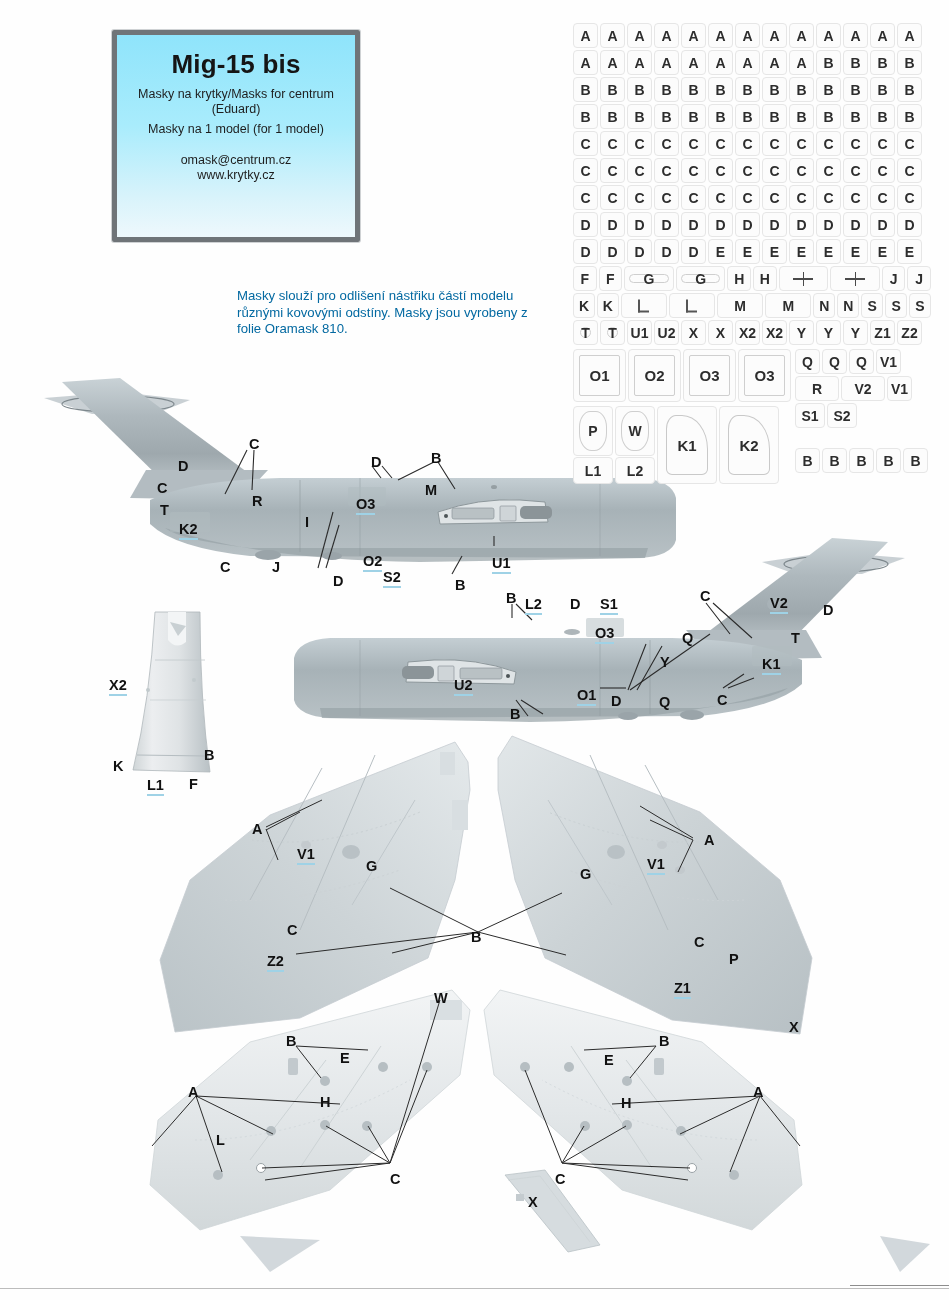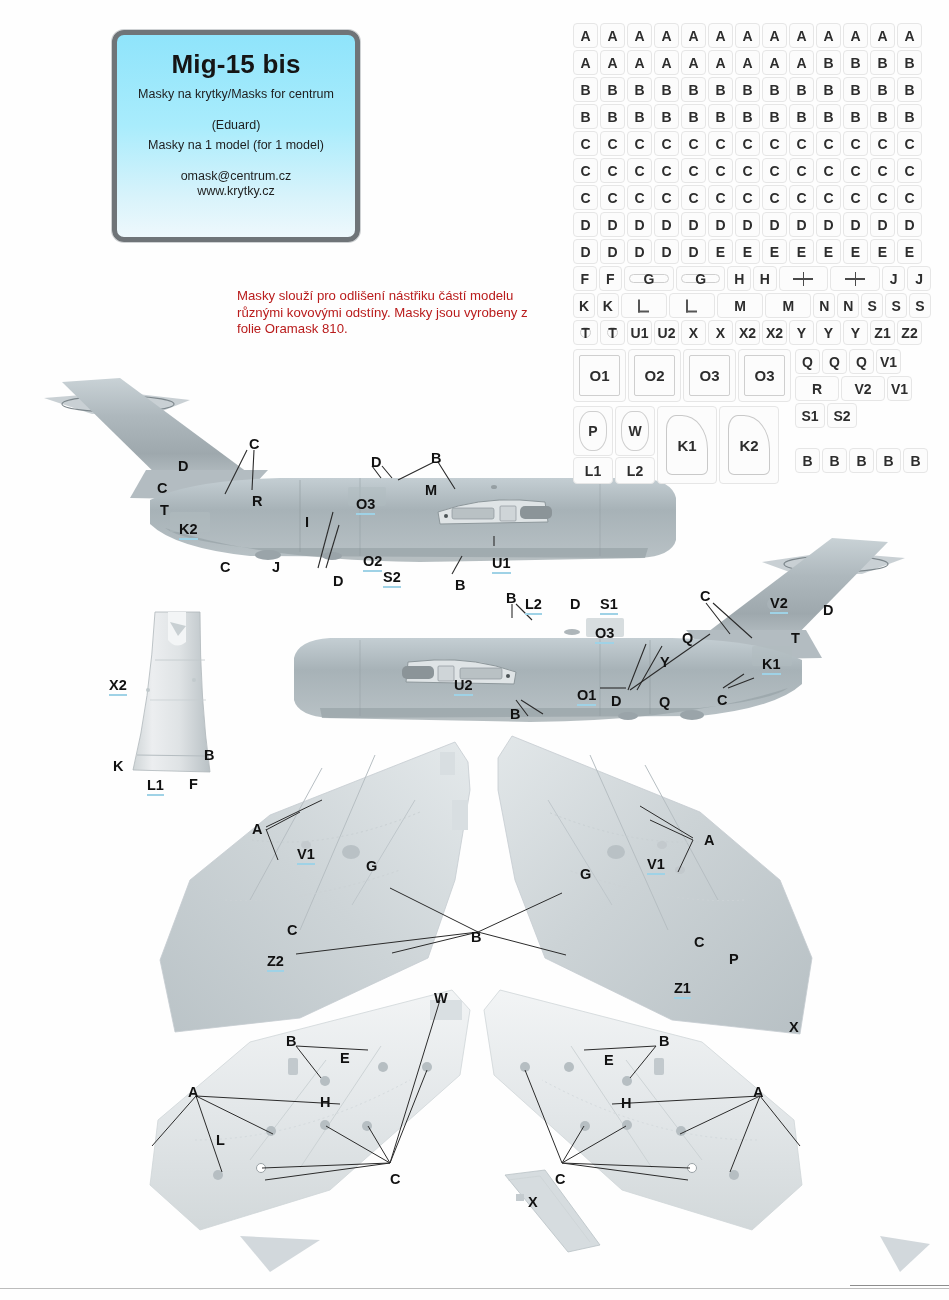--- a/index.html
+++ b/index.html
@@ -9,37 +9,37 @@
     color:#1b1b1b;
     -webkit-font-smoothing:antialiased;
   }
   .sheet{position:absolute;inset:0;background:#fefefe;}
 
   
   #title-box{
     position:absolute;left:112px;top:30px;width:248px;height:212px;
     background:linear-gradient(180deg,#8fe4fb 0%,#a9ecfc 45%,#d8f3fb 80%,#eef8fc 100%);
     border:5px solid #6f7478;
-    border-radius:12px;
+    border-radius:2px;
     box-sizing:border-box;
     text-align:center;
     box-shadow:0 0 0 1px #cfd2d4;
   }
   #title-box .t-main{font-size:26px;font-weight:bold;margin-top:14px;letter-spacing:.2px;color:#151515;}
   #title-box .t-sub{font-size:12.5px;line-height:15px;margin-top:7px;color:#1e1e1e;}
   #title-box .t-scale{font-size:19px;font-weight:bold;margin-top:8px;color:#141414;}
   #title-box .t-logo{
     font-size:25px;font-weight:bold;color:#f39323;margin-top:4px;letter-spacing:-.5px;
     text-shadow:0 0 1px #f7a84a;
   }
   #title-box .t-foot{font-size:12.5px;line-height:15px;margin-top:5px;color:#1e1e1e;}
 
   
   #instructions{position:absolute;left:237px;top:288px;width:300px;}
-  #instructions p{margin:0 0 16px 0;font-size:13.2px;line-height:16.5px;color:#b91c1c;}
+  #instructions p{margin:0 0 16px 0;font-size:13.2px;line-height:16.5px;color:#0369a1;}
 
   
   #mask-sheet{position:absolute;left:572px;top:22px;width:360px;height:430px;}
   .m-row{display:flex;align-items:flex-start;}
   .cell{
     box-sizing:border-box;
     background:#fcfcfc;
     border:1px solid #e6e6e6;
     border-radius:4px;
     margin:1px;
@@ -291,21 +291,21 @@
       <rect x="516" y="1194" width="8" height="7" fill="#c4cbcf"></rect>
 
       <path d="M240,1236 L320,1240 L270,1272 Z" fill="#cdd4d8" opacity=".9"></path>
       <path d="M880,1236 L930,1244 L900,1272 Z" fill="#cdd4d8" opacity=".9"></path>
     </g>
   </svg>
 
   <div id="title-box">
     <div class="t-main">Mig-15 bis</div>
     <div class="t-sub">Masky na krytky/Masks for centrum</div>
-    <div class="t-sub" style="margin-top:16px">(Eduard)</div>
+    <div class="t-sub" style="margin-top:0">(Eduard)</div>
     <div class="t-foot">Masky na 1 model (for 1 model)</div>
     <div class="t-foot" style="margin-top:16px">omask@centrum.cz</div>
     <div class="t-foot" style="margin-top:0">www.krytky.cz</div>
   </div>
 
   <div id="instructions">
     <p>Masky slouží pro odlišení nástřiku částí modelu různými kovovými odstíny. Masky jsou vyrobeny z folie Oramask 810.</p>
   </div>
 
   <div id="mask-sheet">

